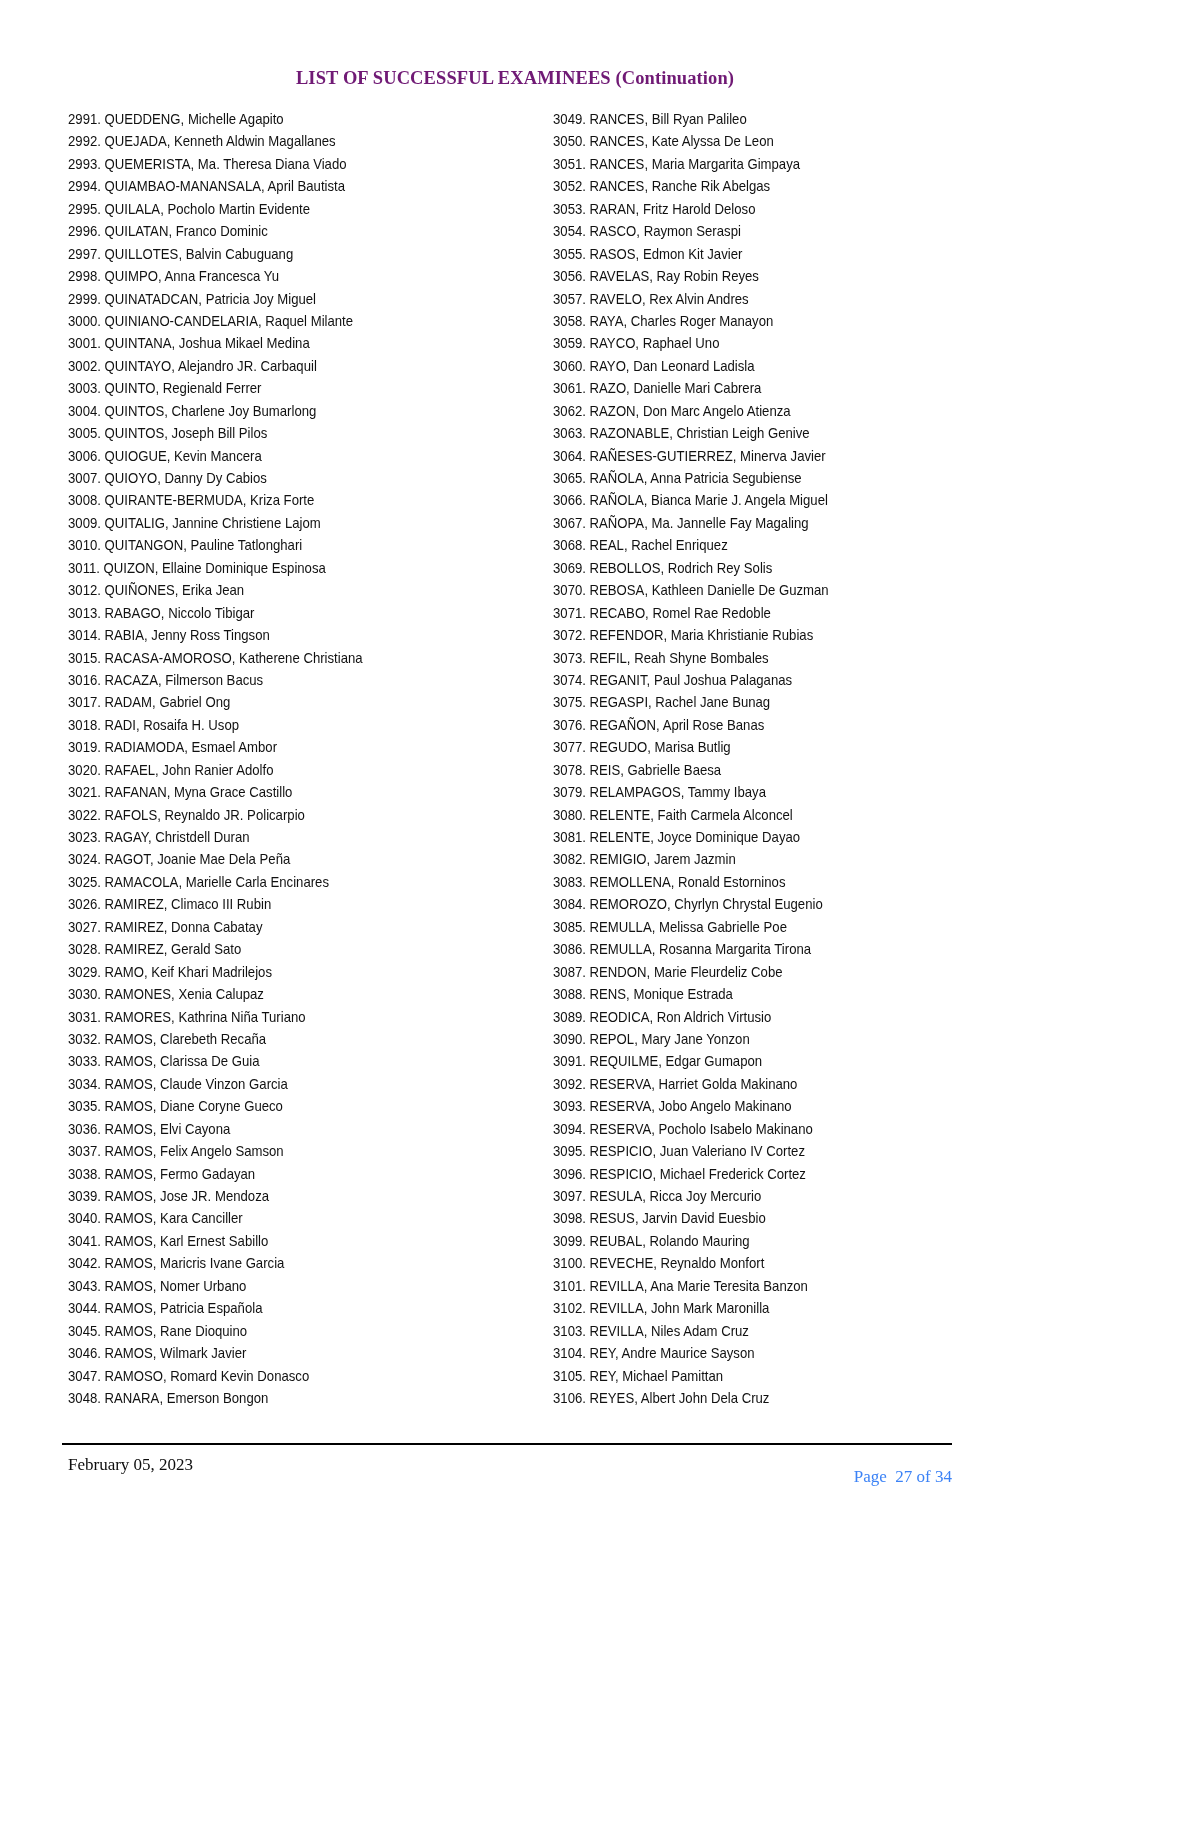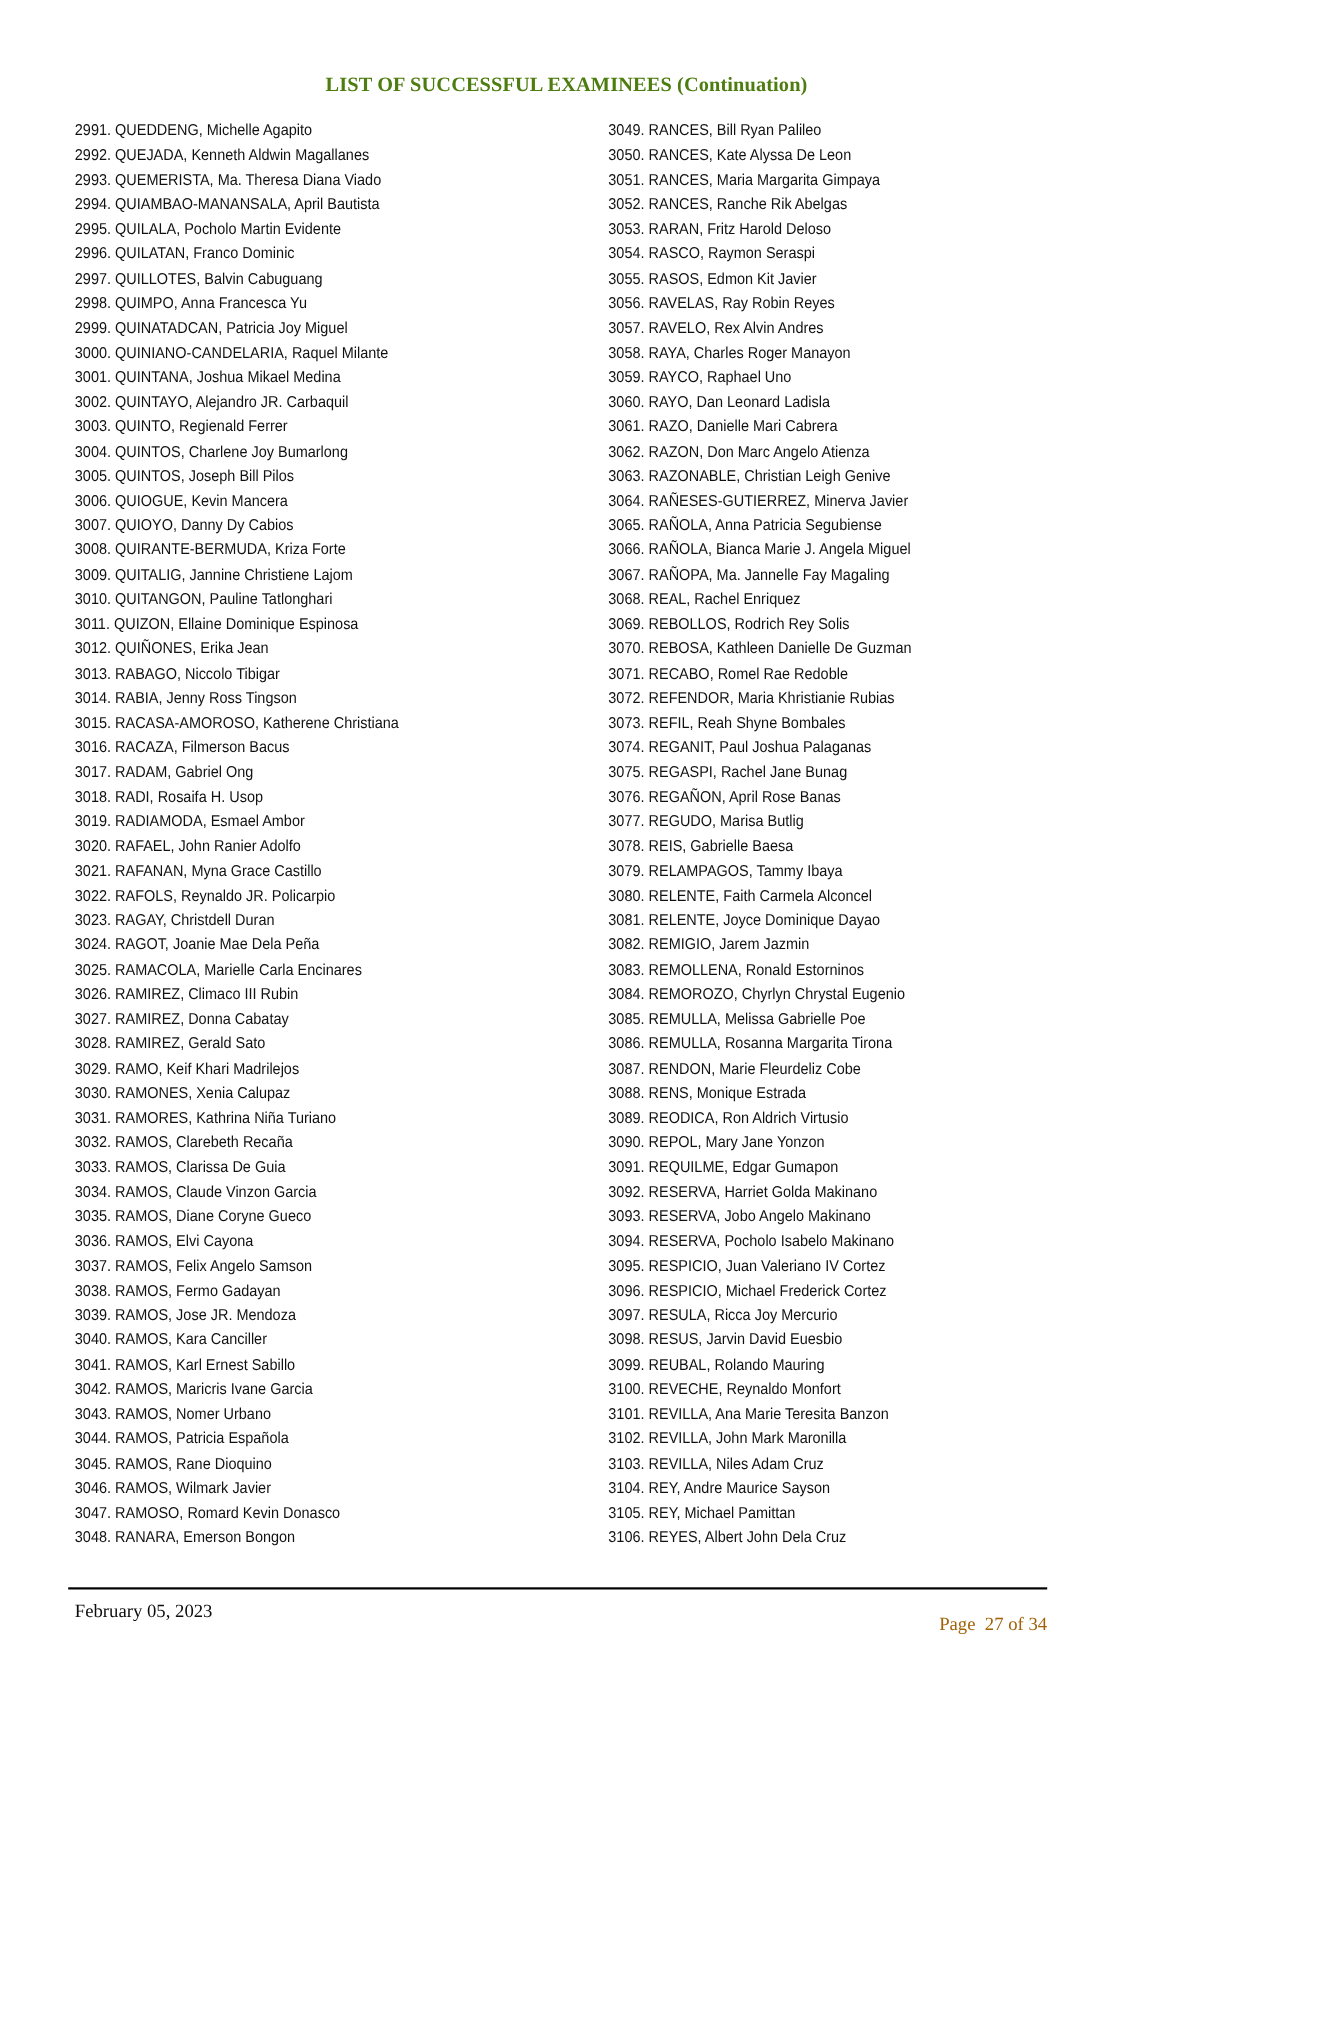--- a/index.html
+++ b/index.html
@@ -25,30 +25,30 @@
   .doc-title {
     position: absolute;
     top: 68px;
     left: 0;
     width: 1030px;
     text-align: center;
     font-family: "Liberation Serif", "DejaVu Serif", serif;
     font-weight: bold;
     font-size: 18.5px;
     letter-spacing: 0.1px;
-    color: #4d7c0f;
+    color: #701a75;
   }
   .columns {
     position: absolute;
     top: 108px;
     left: 0;
     width: 1030px;
     display: flex;
     flex-direction: row;
-    align-items: flex-start;
+    align-items: center;
   }
   .col {
     display: flex;
     flex-direction: column;
   }
   .col-left {
     width: 480px;
     padding-left: 68px;
     box-sizing: border-box;
   }
@@ -88,21 +88,21 @@
     font-family: "Liberation Serif", "DejaVu Serif", serif;
     font-size: 17px;
     color: #0d0d0d;
   }
   .footer-page {
     position: absolute;
     right: 78px;
     top: 12px;
     font-family: "Liberation Serif", "DejaVu Serif", serif;
     font-size: 17px;
-    color: #a16207;
+    color: #3b82f6;
     white-space: pre;
   }
 </style>
 </head>
 <body>
 
 <div class="page">
 
   <div class="doc-title">LIST OF SUCCESSFUL EXAMINEES (Continuation)</div>
 

